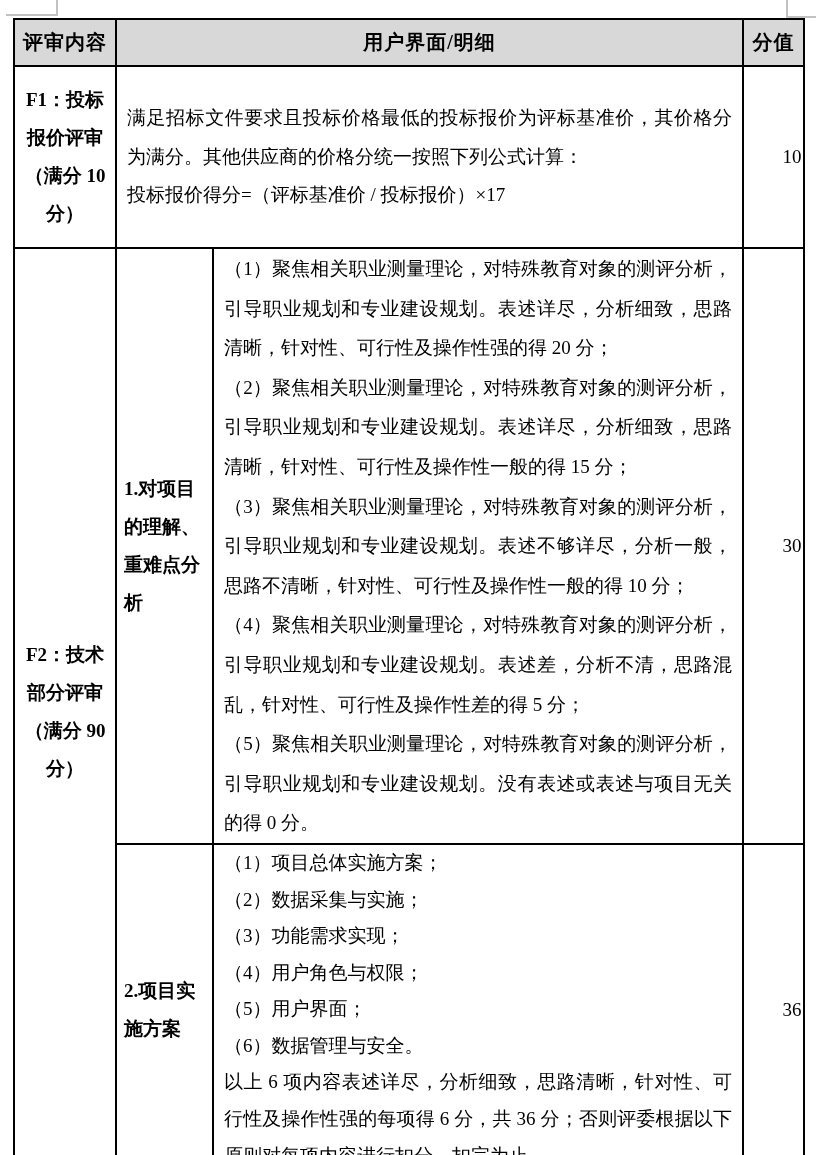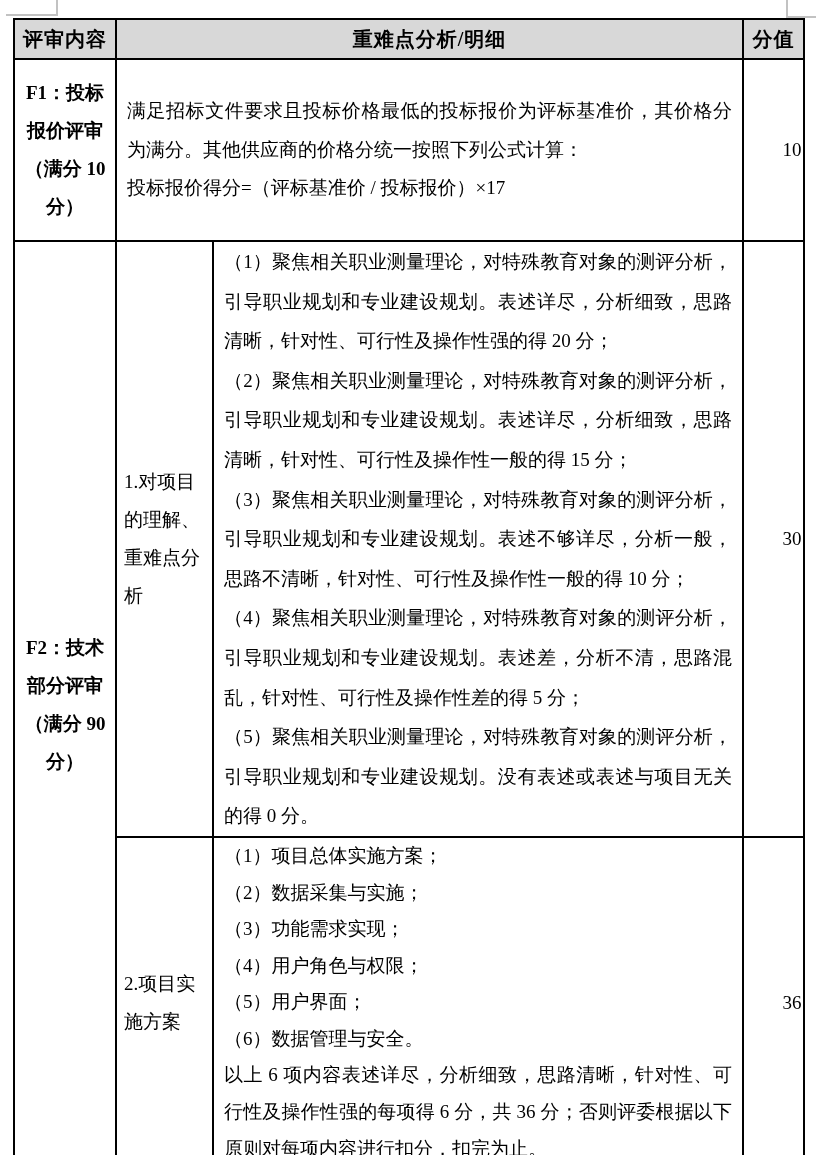--- a/index.html
+++ b/index.html
@@ -27,40 +27,40 @@
   .eval col.c1 { width: 102px; }
   .eval col.c2 { width: 97px; }
   .eval col.c3 { width: 530px; }
   .eval col.c4 { width: 61px; }
 
   .eval th, .eval td {
     border: 2px solid #000000;
     vertical-align: middle;
     overflow: hidden;
   }
-  .eval tr.r-header { height: 40px; }
+  .eval tr.r-header { height: 47px; }
   .eval tr.r-f1     { height: 182px; }
   .eval tr.r-sub1   { height: 555px; }
   .eval tr.r-sub2   { height: 331px; }
 
   .eval th {
     background: #d8d8d8;
     font-size: 20px; font-weight: bold;
     text-align: center;
     letter-spacing: 1px;
   }
 
   .label-cell {
     font-size: 19px; font-weight: bold;
     text-align: center;
     line-height: 38px;
     padding: 0 8px;
   }
   .sublabel-cell {
-    font-size: 19px; font-weight: normal;
+    font-size: 19px; font-weight: bold;
     text-align: left;
     line-height: 38px;
     padding: 0 4px 0 7px;
     margin-top: 36px;
   }
   .detail-cell {
     font-size: 19px;
     text-align: justify;
     text-justify: inter-character;
     white-space: pre-line;
@@ -89,21 +89,21 @@
     <colgroup>
       <col class="c1">
         <col class="c2">
         <col class="c3">
         <col class="c4">
     </colgroup>
 
     <tbody>
         <tr class="r-header">
       <th>评审内容</th>
-      <th colspan="2">重难点分析/明细</th>
+      <th colspan="2">用户界面/明细</th>
       <th>分值</th>
     </tr>
 
     <tr class="r-f1">
       <td class="label-cell">F1：投标报价评审（满分 10 分）</td>
       <td colspan="2" class="detail-cell detail-f1">满足招标文件要求且投标价格最低的投标报价为评标基准价，其价格分为满分。其他供应商的价格分统一按照下列公式计算：
 投标报价得分=（评标基准价 / 投标报价）×17</td>
       <td class="score-cell">10</td>
     </tr>
 

